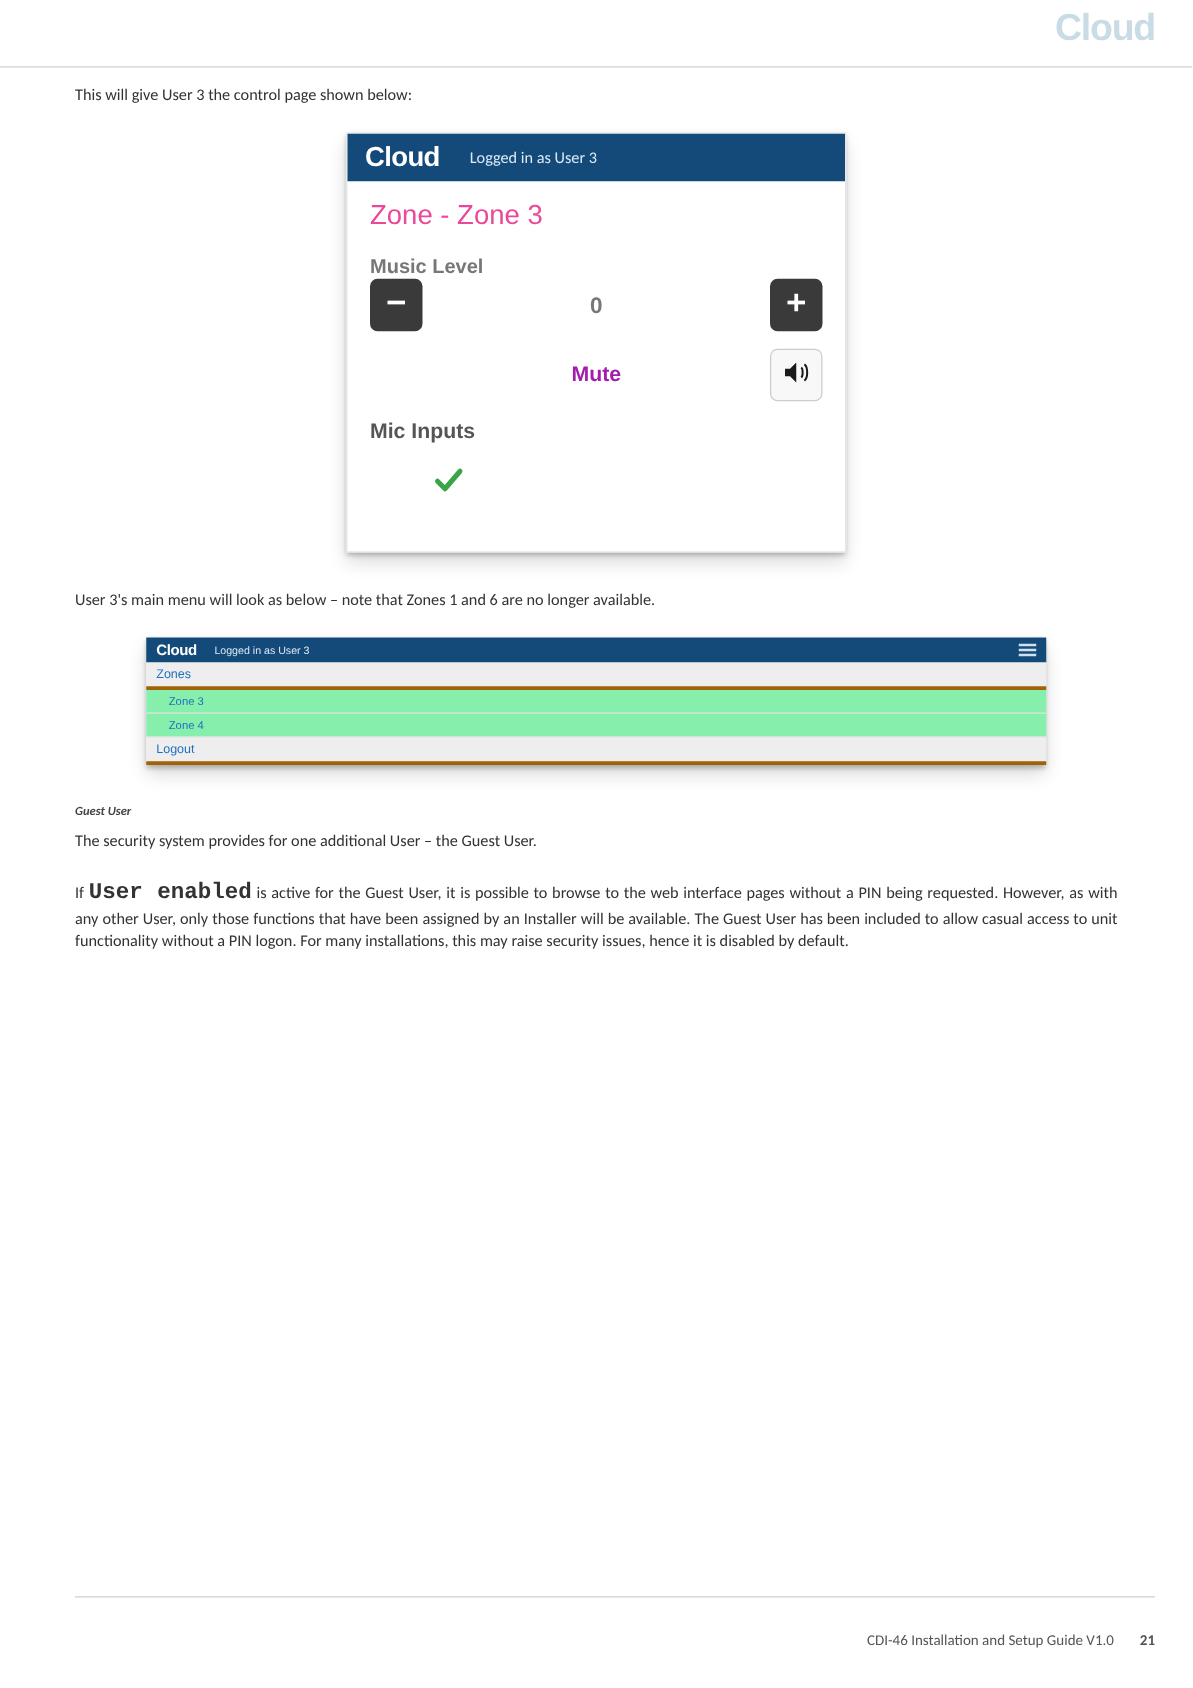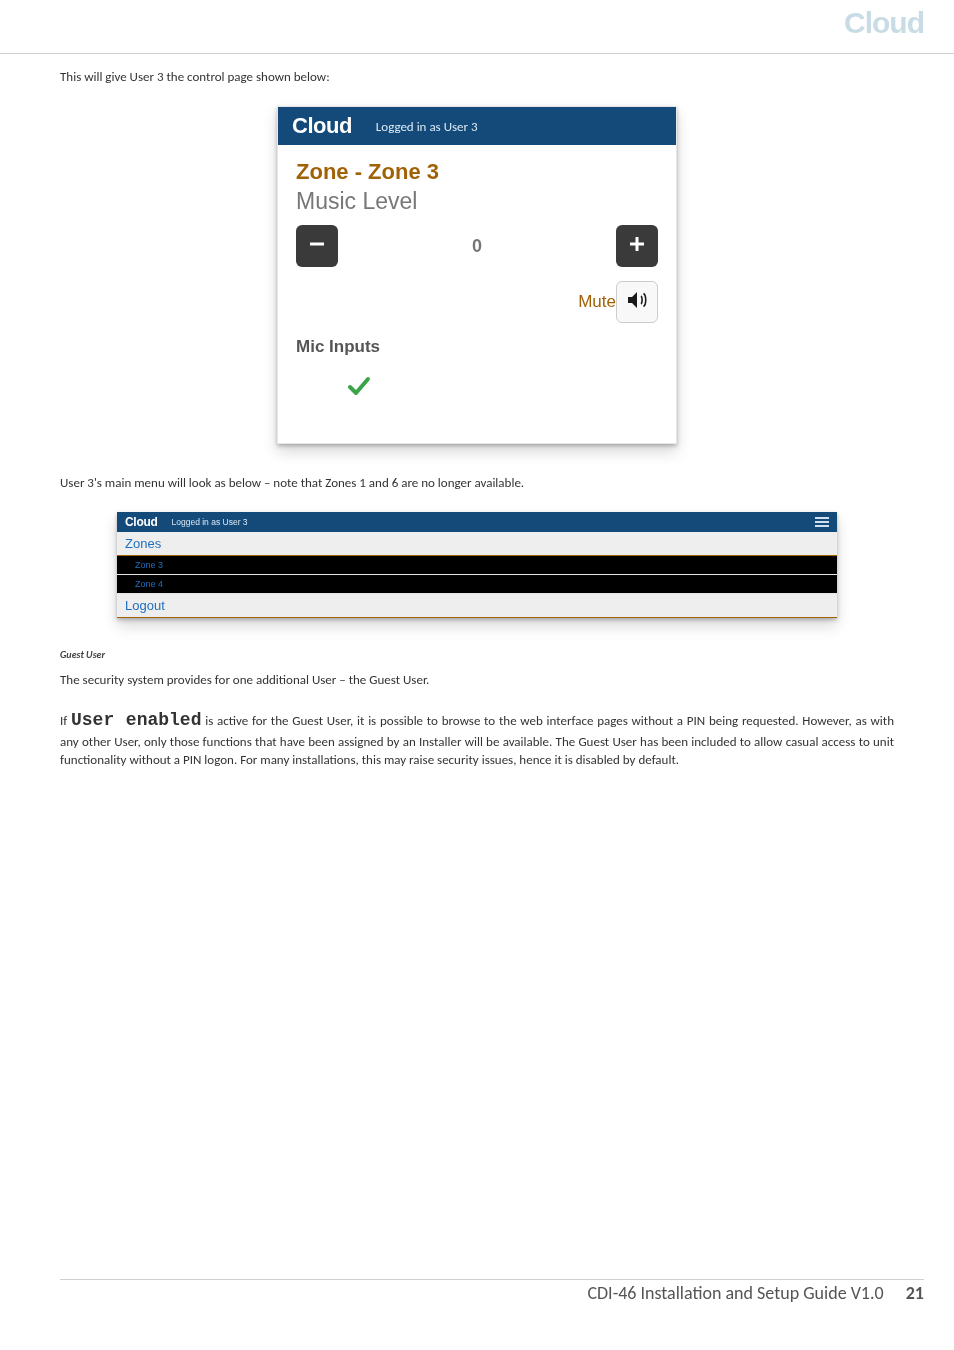--- a/index.html
+++ b/index.html
@@ -12,43 +12,43 @@
   .body-text.justify { text-align: justify; }
   .section-head { font-style: italic; font-weight: bold; font-size: 10px; margin: 24px 0 10px; color: #444; }
   code.mono { font-family: "Courier New", monospace; font-weight: bold; font-size: 18px; }
 
   
   .panel1-wrap { width: 400px; margin: 20px auto 30px; box-shadow: 0 8px 14px rgba(0,0,0,0.15), 0 2px 4px rgba(0,0,0,0.25); background: #fff; border: 1px solid #e6e6e6; }
   .panel1-header { background: #134a7a; color: #fff; display: flex; align-items: center; padding: 6px 14px; }
   .panel1-header .plogo { font-family: "Arial Black", Arial, sans-serif; font-weight: 900; font-size: 22px; letter-spacing: -0.5px; }
   .panel1-header .status { font-size: 13px; margin-left: 24px; color: #dbe9f5; }
   .panel1-body { padding: 14px 18px 20px; font-family: Arial, Helvetica, sans-serif; }
-  .panel1-body .title { color: #a16207; font-weight: bold; font-size: 22px; margin-bottom: 3px; }
-  .panel1-body .sub { color: #777; font-weight: normal; font-size: 23px; margin-bottom: 10px; }
+  .panel1-body .title { color: #ec4899; font-weight: normal; font-size: 22px; margin-bottom: 20px; }
+  .panel1-body .sub { color: #777; font-weight: bold; font-size: 16px; }
   .level-row { display: flex; align-items: center; margin-bottom: 14px; }
   .sq-btn { width: 42px; height: 42px; border-radius: 6px; background: #3a3a3a; color: #fff; display: flex; align-items: center; justify-content: center; font-size: 22px; font-weight: bold; }
   .level-val { flex: 1; text-align: center; color: #777; font-weight: bold; font-size: 18px; }
   .mute-row, .mic-row { display: flex; align-items: center; margin-bottom: 14px; }
-  .mute-row .lbl, .mic-row .lbl { flex: 1; text-align: right; color: #a16207; font-weight: normal; font-size: 17px; }
+  .mute-row .lbl, .mic-row .lbl { flex: 1; text-align: center; color: #a21caf; font-weight: bold; font-size: 17px; }
   .icon-box { width: 42px; height: 42px; border: 1px solid #ccc; border-radius: 6px; background: #f8f8f8; display: flex; align-items: center; justify-content: center; }
   .spacer42 { width: 42px; } 
   .sec-head { color: #555; font-weight: bold; font-size: 17px; margin: 12px 0 10px; }
 
   
   .panel2-wrap { width: 720px; margin: 20px auto 30px; box-shadow: 0 8px 14px rgba(0,0,0,0.15), 0 2px 4px rgba(0,0,0,0.25); background: #f7f7f7; font-family: Arial, Helvetica, sans-serif; font-size: 10px; }
   .panel2-header { background: #134a7a; color: #fff; display: flex; align-items: center; padding: 3px 8px; justify-content: space-between; }
   .panel2-header .left { display: flex; align-items: center; }
   .panel2-header .plogo2 { font-family: "Arial Black", Arial, sans-serif; font-weight: 900; font-size: 12px; letter-spacing: -0.3px; }
   .panel2-header .status2 { font-size: 8.5px; margin-left: 14px; color: #dbe9f5; }
   .panel2-header .burger { width: 14px; display: flex; flex-direction: column; gap: 2px; }
   .panel2-header .burger span { display: block; height: 2px; background: #cfe0ee; }
-  .panel2-body .group { color: #1f6fbf; padding: 4px 8px; background: #eee; border-bottom: 1px solid #a16207; font-size: 13px; }
-  .panel2-body .item { color: #1f6fbf; padding: 4px 18px; background: #000000; border-bottom: 1px solid #e5e5e5; font-size: 9px; }
+  .panel2-body .group { color: #1f6fbf; padding: 4px 8px; background: #eee; border-bottom: 3px solid #a16207; font-size: 10px; }
+  .panel2-body .item { color: #1f6fbf; padding: 4px 18px; background: #86efac; border-bottom: 1px solid #e5e5e5; font-size: 9px; }
 
-  .footer { position: absolute; bottom: 46px; left: 60px; right: 30px; border-top: 1px solid #d0d0d0; text-align: right; padding-top: 2px; font-size: 18px; color: #555; }
+  .footer { position: absolute; bottom: 30px; left: 60px; right: 30px; border-top: 1px solid #d0d0d0; text-align: right; padding-top: 28px; font-size: 12px; color: #555; }
   .footer .pg { font-weight: bold; margin-left: 18px; }
 
   
   .speaker-svg { fill: #1a1a1a; }
   .check-svg { stroke: #3aa547; }
 </style>
 </head>
 <body>
 
 <div class="logo-bar">

